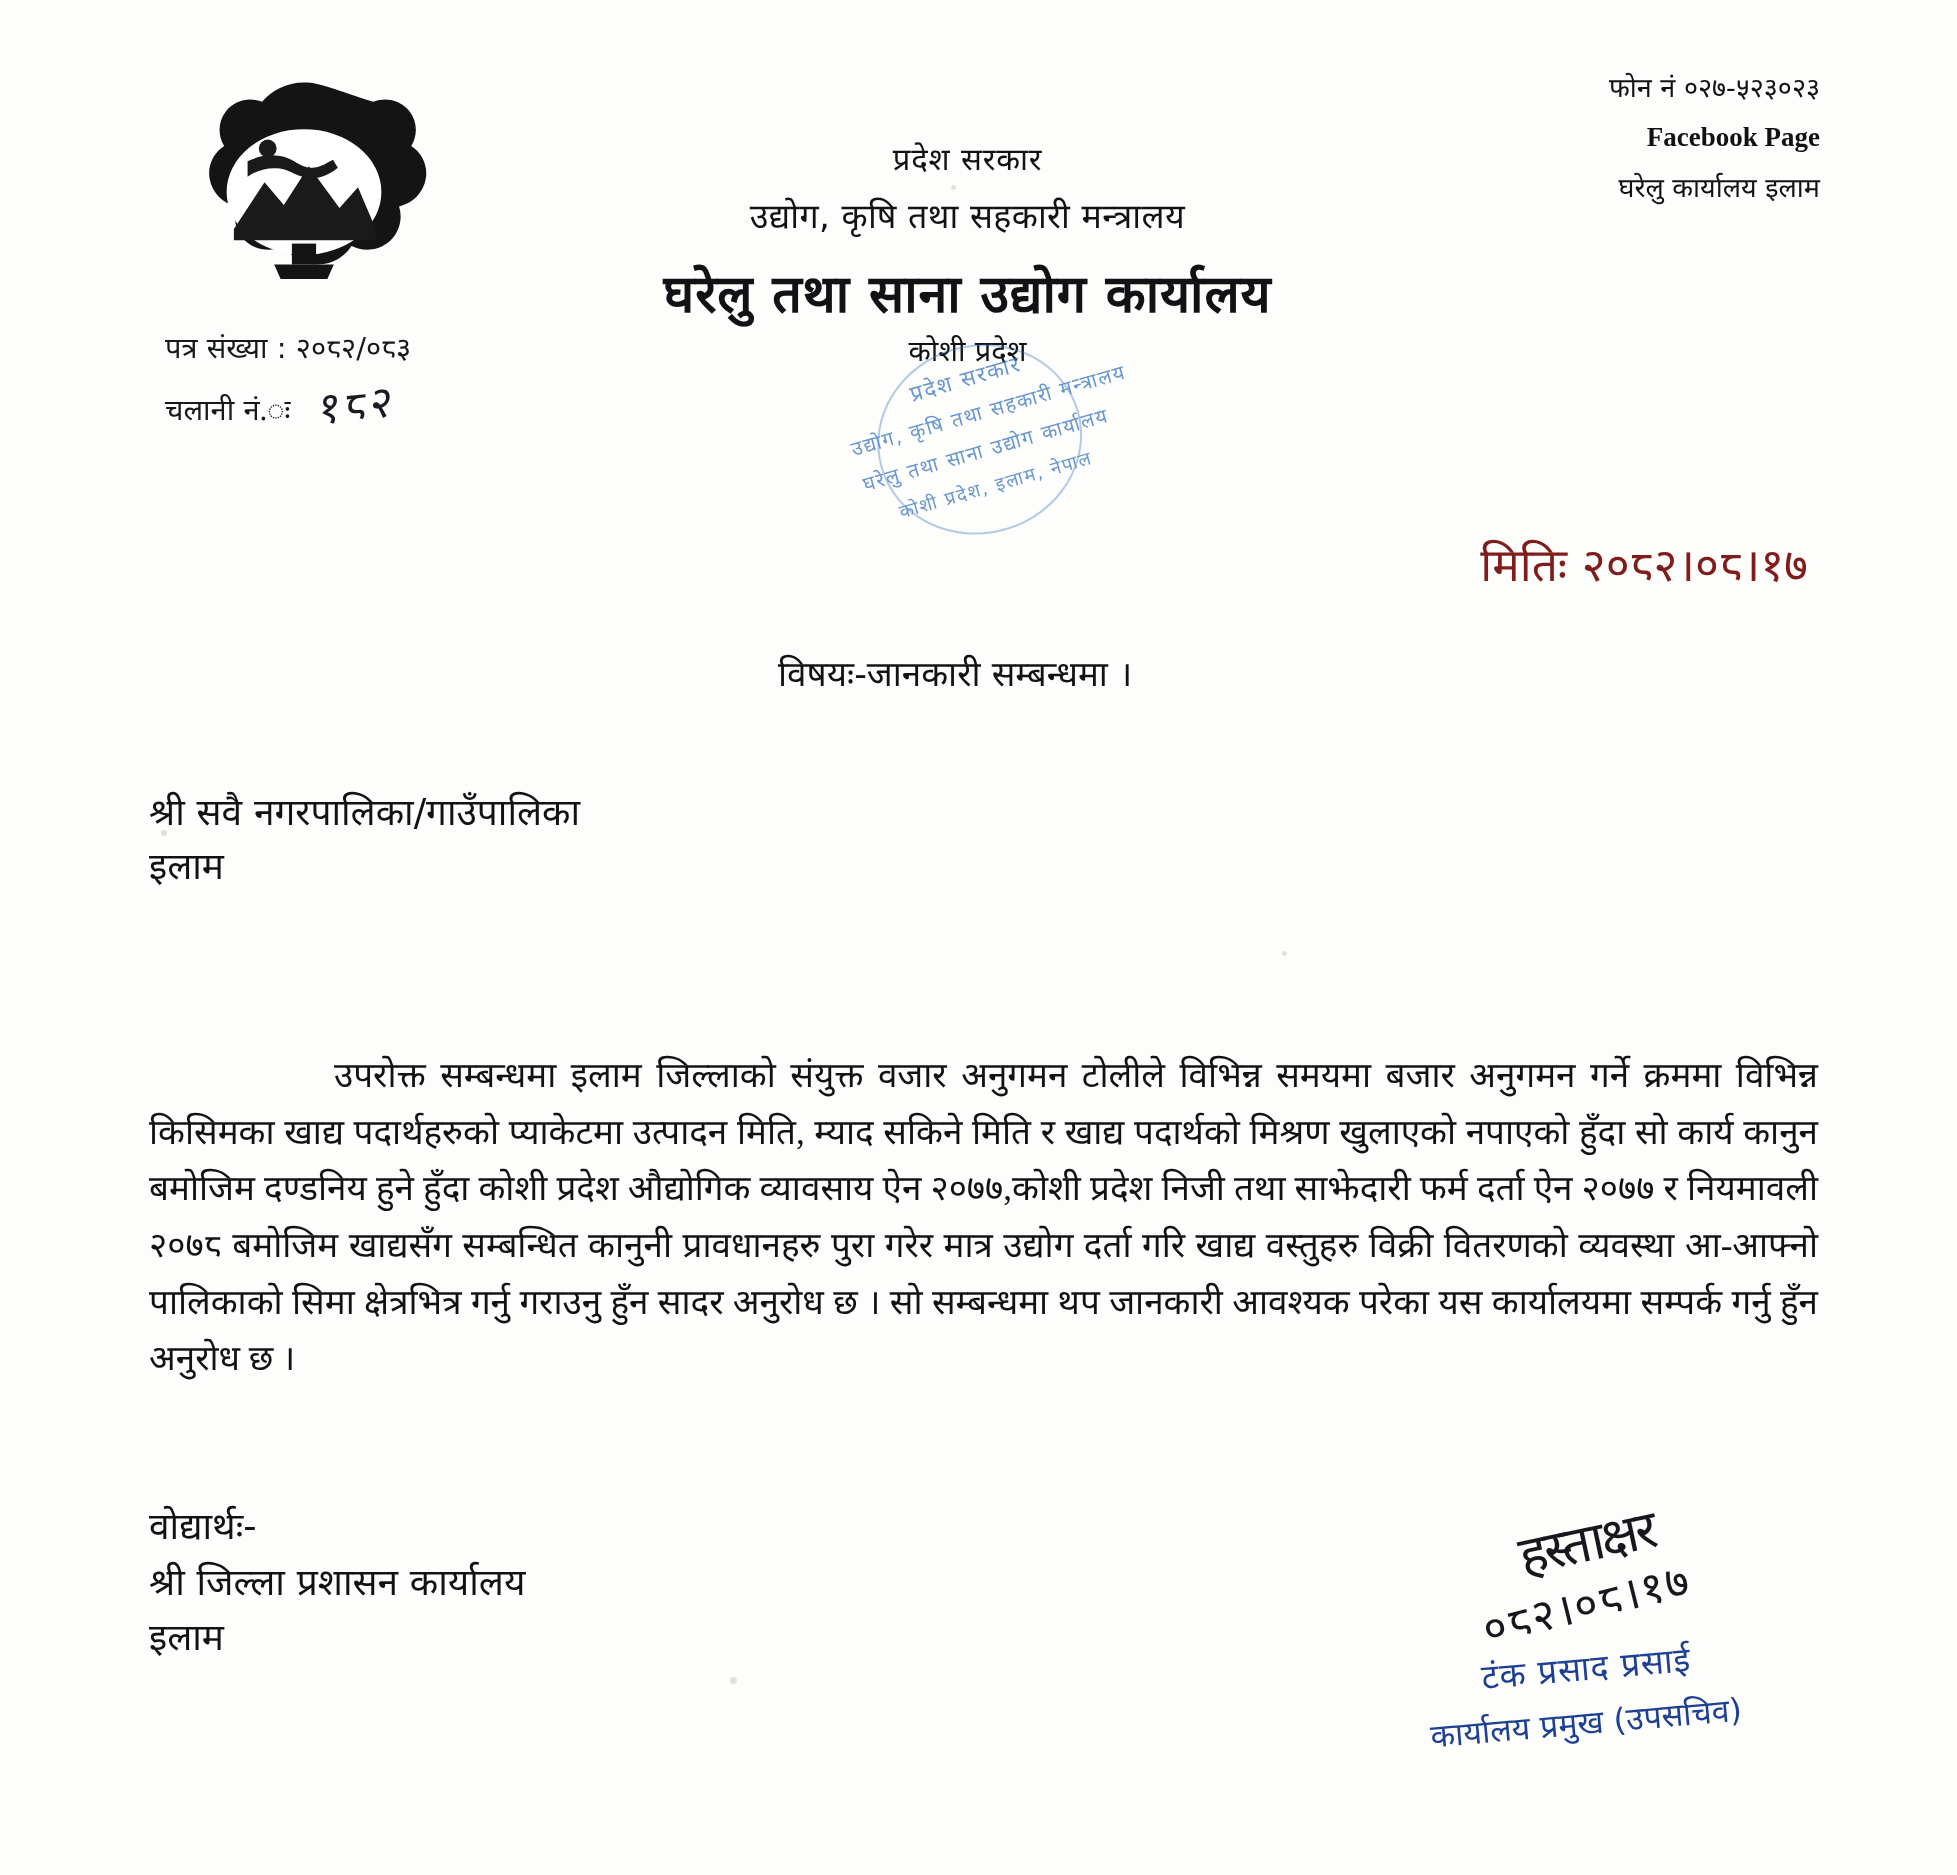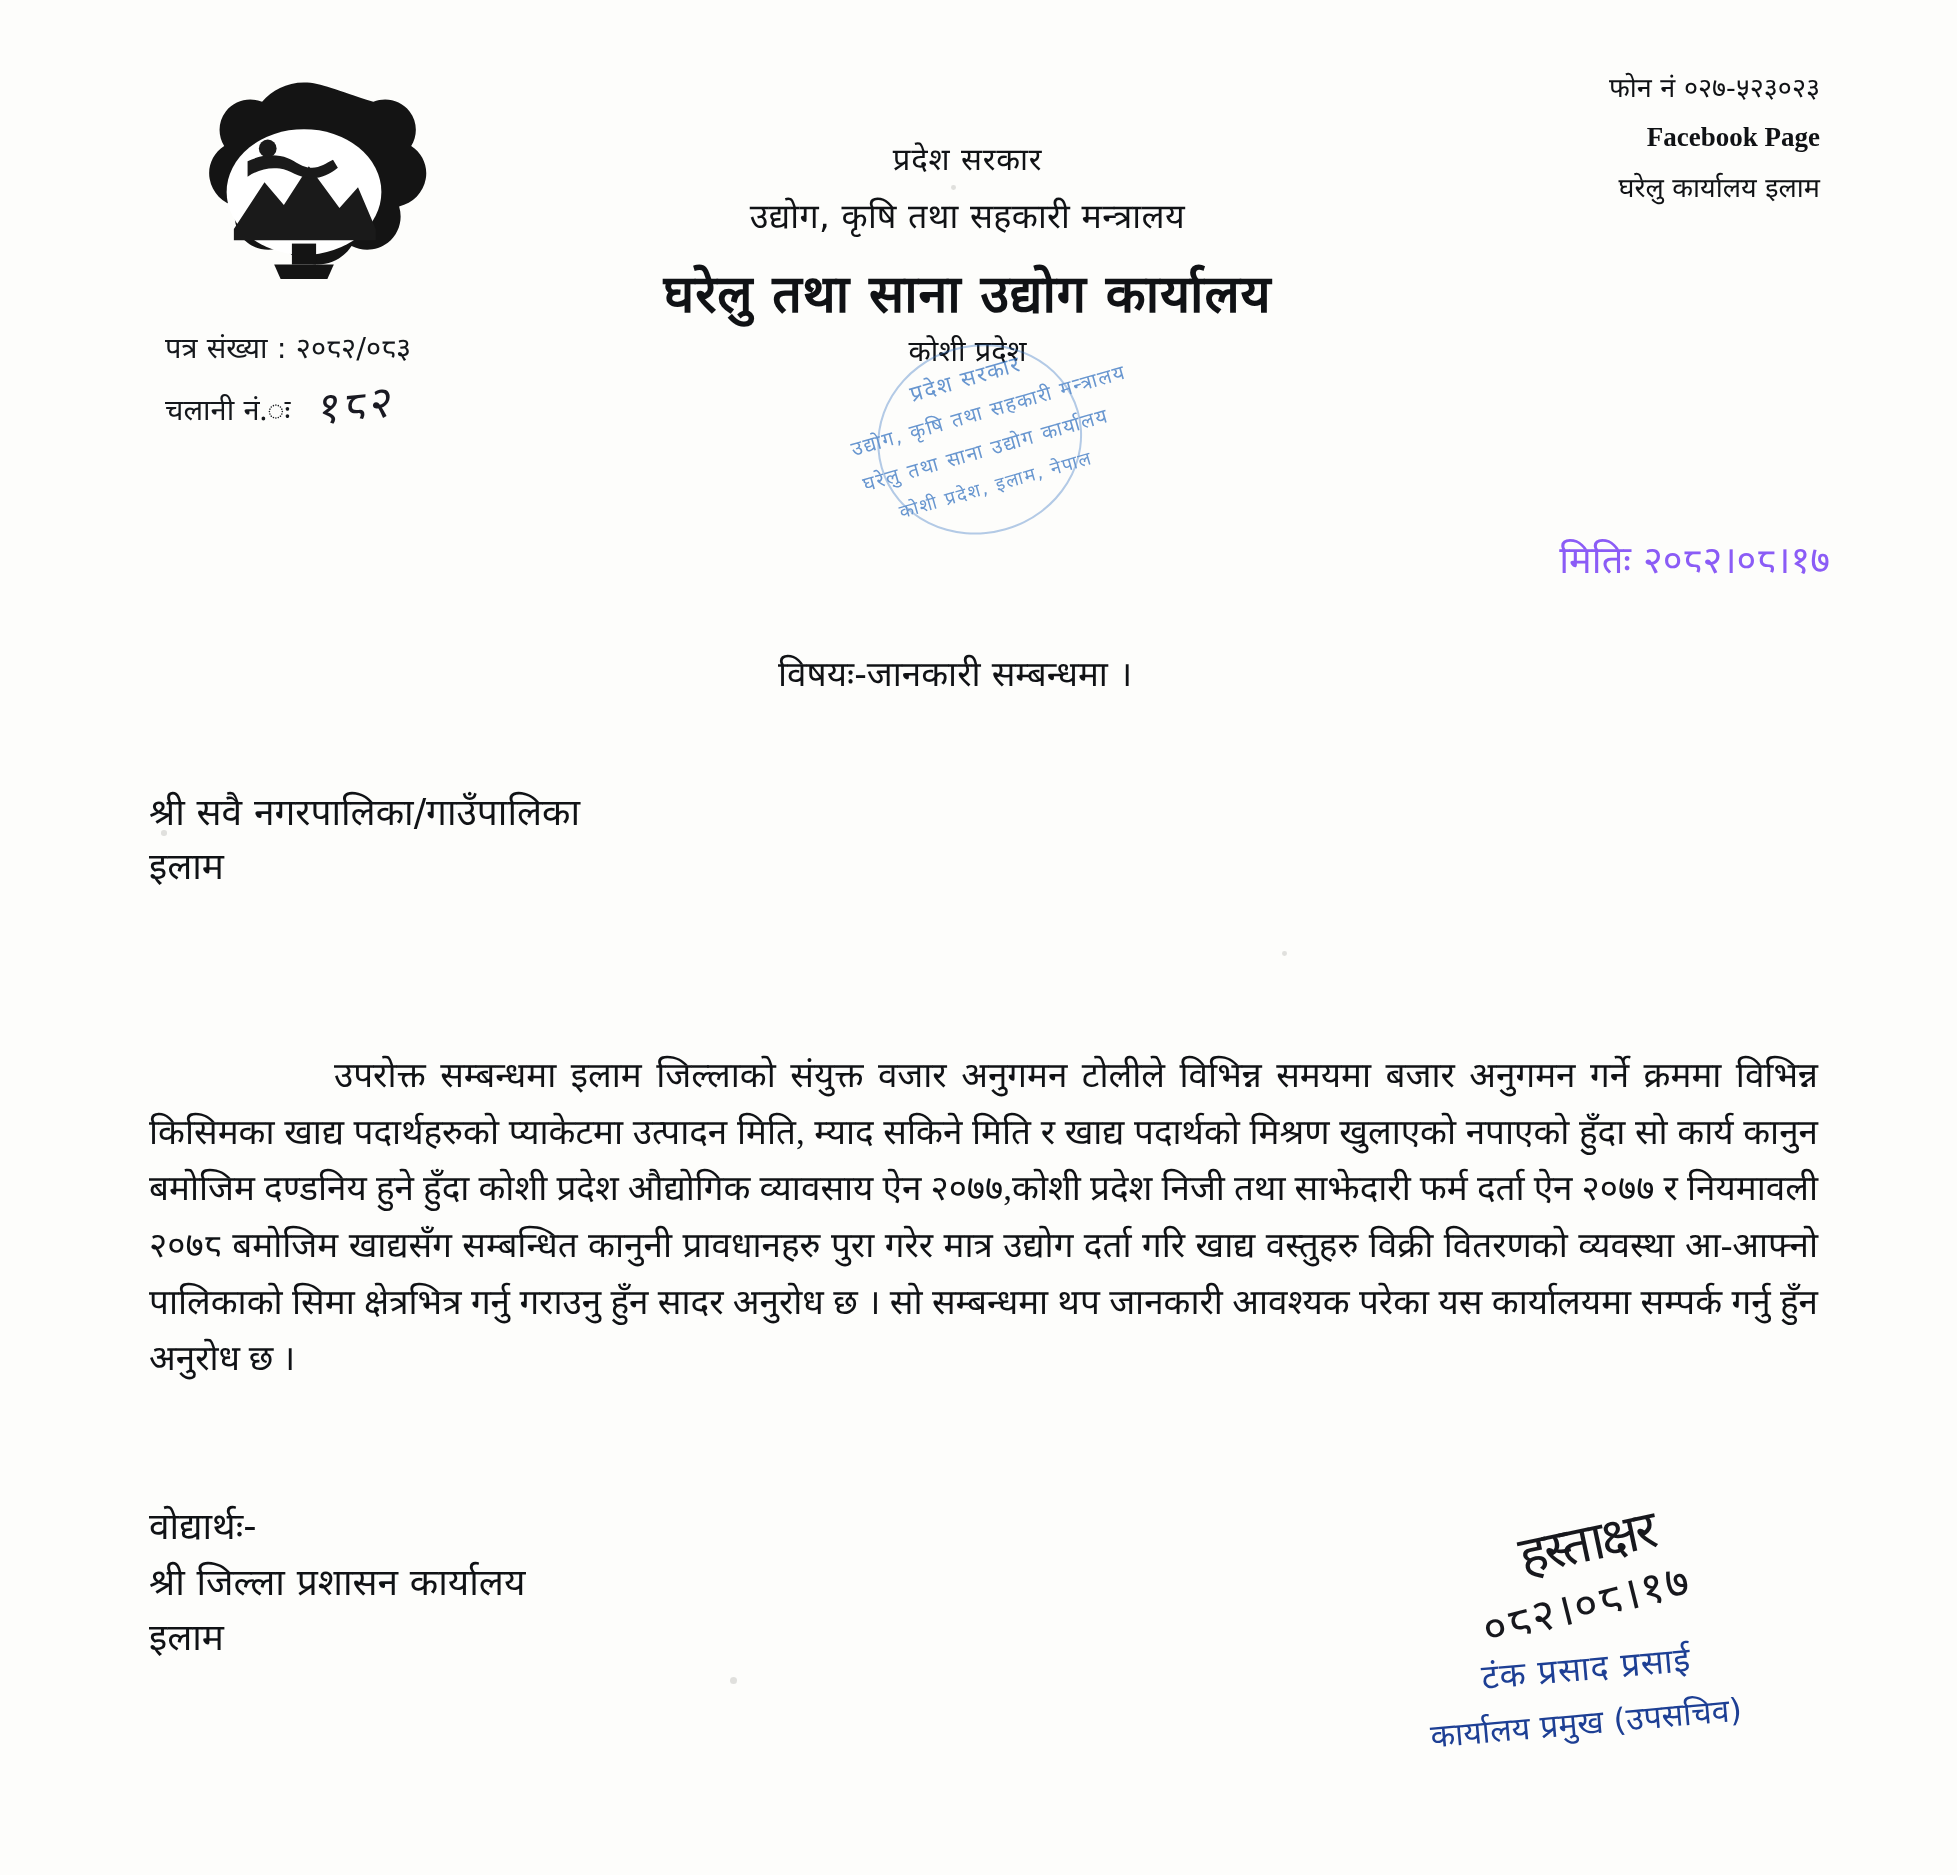--- a/index.html
+++ b/index.html
@@ -107,24 +107,24 @@
     position: absolute;
     left: 22.6px; top: 4.8px;
     width: 202px; height: 185px;
     border: 2.4px solid #2f6fbf;
     border-radius: 50%;
     opacity: 0.5;
   }
 
   .date-line {
     position: absolute;
-    right: 127px;
+    right: 149px;
     top: 532px;
-    font-size: 38px;
-    color: #8b5cf6;
+    font-size: 46px;
+    color: #7f1d1d;
     white-space: nowrap;
   }
 
   .subject {
     position: absolute;
     left: 778px;
     top: 649px;
     font-size: 35px;
     color: #101215;
   }

